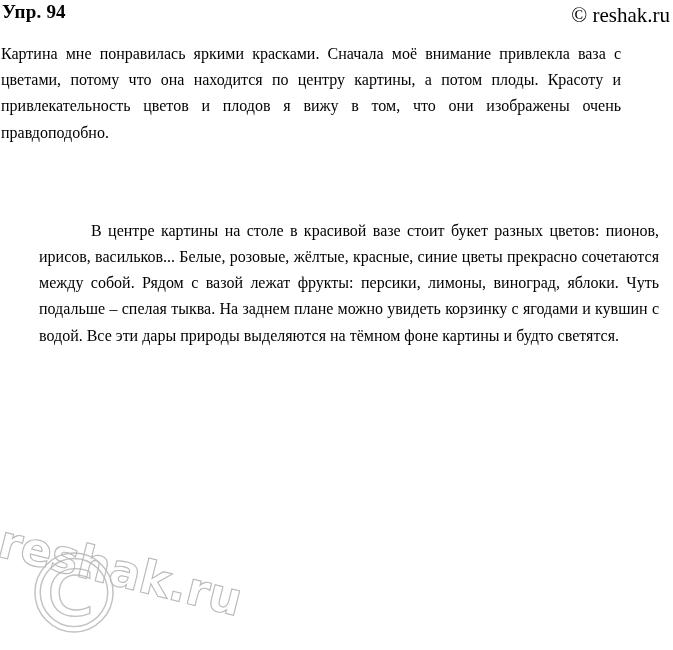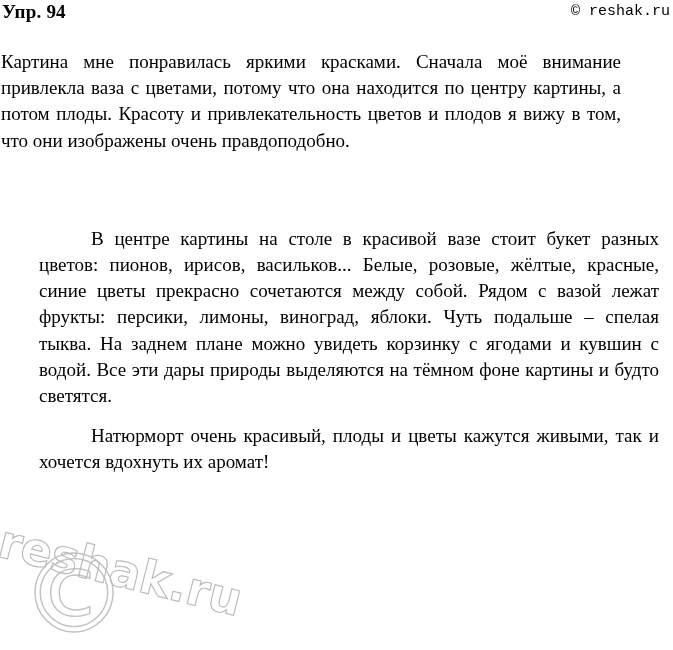--- a/index.html
+++ b/index.html
@@ -16,38 +16,37 @@
     width: 673px;
     height: 650px;
     overflow: hidden;
     background: #ffffff;
   }
 
   
   .header {
     position: relative;
     height: 26px;
-    padding-top: 14px;
+    padding-top: 6px;
   }
   .exercise-title {
     position: absolute;
     left: 2px;
     top: 1px;
     font-size: 19px;
     font-weight: bold;
     letter-spacing: 0.2px;
     white-space: nowrap;
   }
   .copyright {
     position: absolute;
     right: 3px;
     top: 3px;
-    font-size: 15px;
+    font-size: 21px;
     white-space: nowrap;
-    font-family: Liberation Mono, monospace;
   }
 
   
   .watermark {
     position: absolute;
     left: -6px;
     top: 516px;
     width: 230px;
     height: 134px;
     pointer-events: none;
@@ -74,21 +73,21 @@
   }
 
   
   .content {
     position: relative;
     z-index: 2;
     padding: 0 0 0 1px;
   }
   p.para {
     margin: 0;
-    font-size: 19px;
+    font-size: 16px;
     line-height: 26.2px;
     text-align: justify;
     text-justify: inter-word;
     width: 620px;
     hyphens: none;
   }
   p.indent {
     text-indent: 52px;
     margin-left: 38px;
   }
@@ -122,19 +121,18 @@
 
     <div class="gap-lg"></div>
 
 
     <div class="gap-md"></div>
 
     <p class="para indent">В центре картины на столе в красивой вазе стоит букет разных цветов: пионов, ирисов, васильков... Белые, розовые, жёлтые, красные, синие цветы прекрасно сочетаются между собой. Рядом с вазой лежат фрукты: персики, лимоны, виноград, яблоки. Чуть подальше – спелая тыква. На заднем плане можно увидеть корзинку с ягодами и кувшин с водой. Все эти дары природы выделяются на тёмном фоне картины и будто светятся.</p>
 
     <div class="gap-md"></div>
 
-    <p class="para indent">Натюрморт очень красивый, плоды и цветы кажутся живыми, так и хочется вдохнуть их аромат!</p>
 
     <div class="gap-xl"></div>
 
 
   </div>
 </div>
 
 </body></html>

